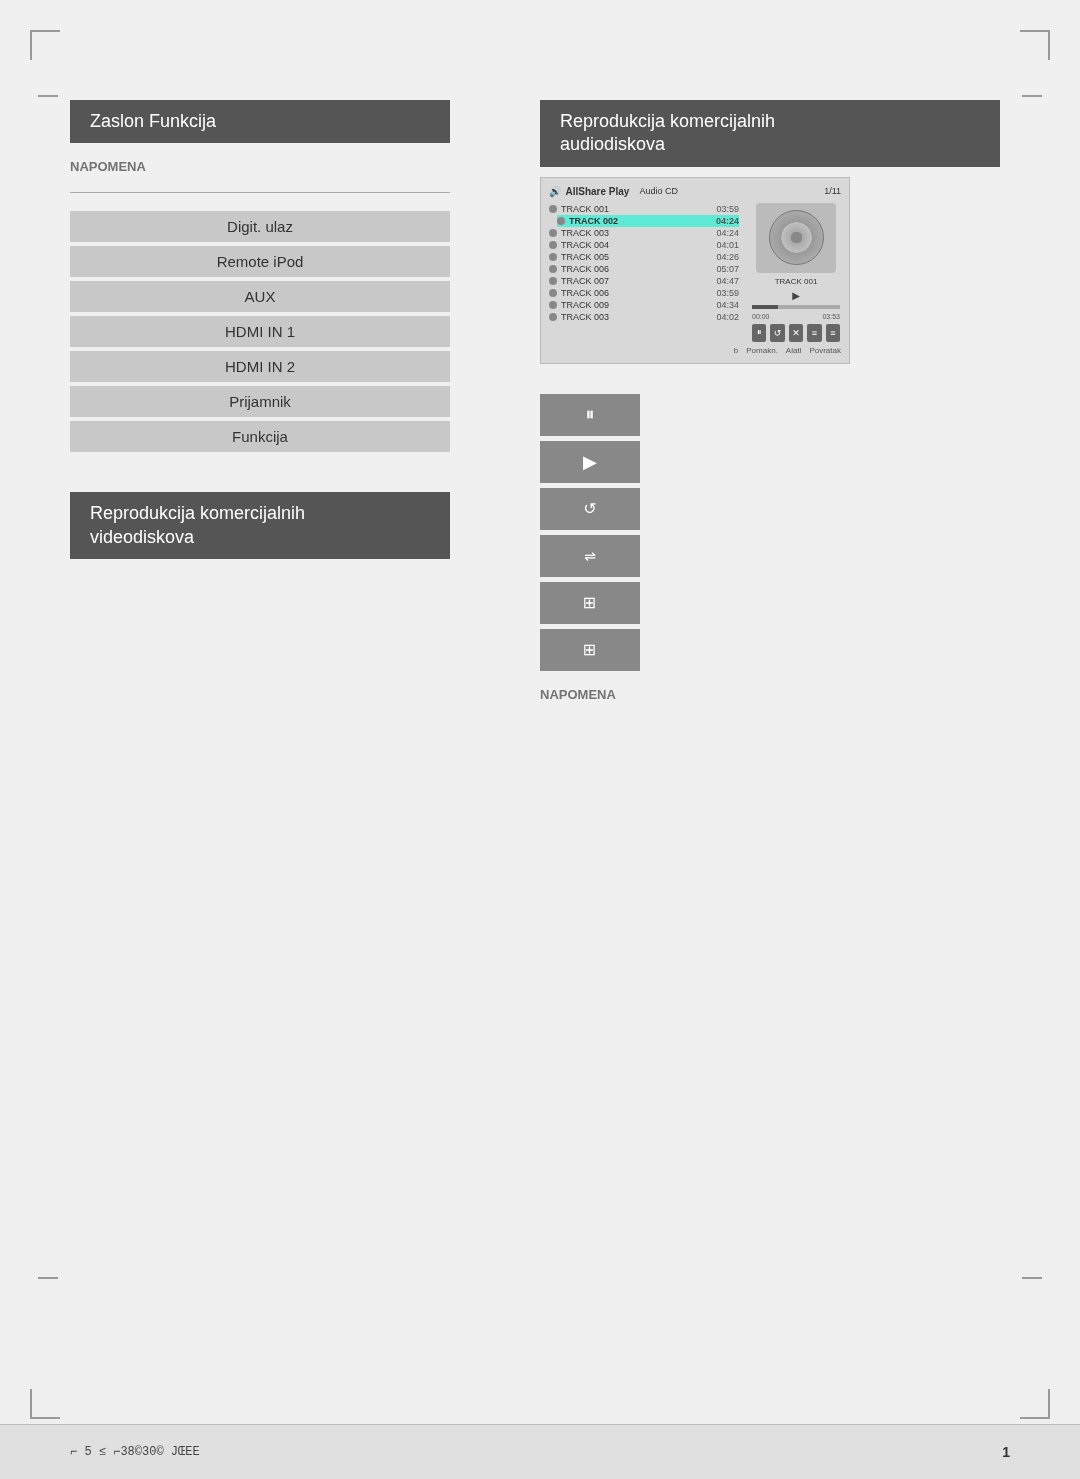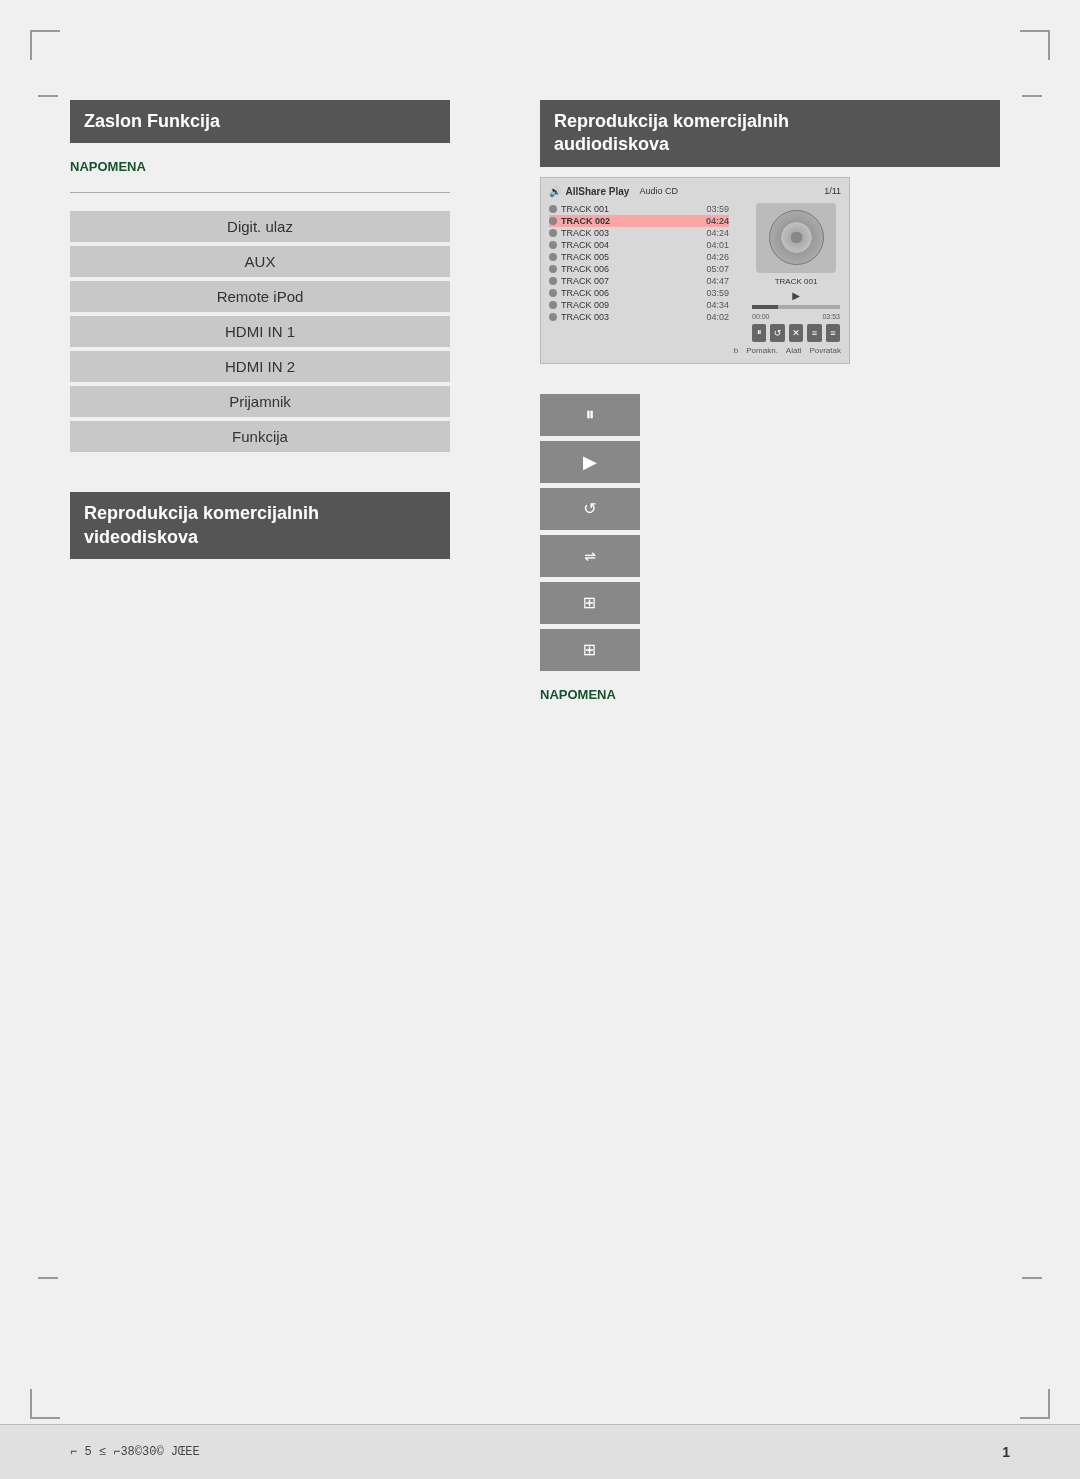--- a/index.html
+++ b/index.html
@@ -69,30 +69,30 @@
       position: absolute;
       left: 470px;
       top: 0;
       width: 460px;
     }
 
     
     .section-header {
       background: #555;
       color: #fff;
-      padding: 10px 14px;
+      padding: 10px 20px;
       font-size: 18px;
-      font-weight: bold;
+      font-weight: normal;
       line-height: 1.3;
     }
 
     .napomena-label {
       font-size: 13px;
       font-weight: bold;
-      color: #14532d;
+      color: #737373;
       margin-top: 16px;
       margin-bottom: 8px;
     }
 
     
     .divider {
       height: 1px;
       background: #aaa;
       margin: 18px 0;
     }
@@ -134,21 +134,21 @@
       align-items: center;
       gap: 4px;
     }
 
     .player-icon {
       font-size: 10px;
     }
 
     .player-body {
       display: flex;
-      gap: 22px;
+      gap: 12px;
     }
 
     .track-list {
       flex: 1;
     }
 
     .track-row {
       display: flex;
       align-items: center;
       font-size: 9px;
@@ -314,22 +314,22 @@
       <div class="section-header">
         <span>Zaslon Funkcija</span>
       </div>
 
       <div class="napomena-label">NAPOMENA</div>
 
       <div class="divider"></div>
 
       <div class="menu-list">
         <div class="menu-item">Digit. ulaz</div>
+        <div class="menu-item">Remote iPod</div>
         <div class="menu-item">AUX</div>
-        <div class="menu-item">Remote iPod</div>
         <div class="menu-item">HDMI IN 1</div>
         <div class="menu-item">HDMI IN 2</div>
         <div class="menu-item">Prijamnik</div>
         <div class="menu-item">Funkcija</div>
       </div>
 
       <div style="margin-top: 40px;">
         <div class="section-header">
           <div>Reprodukcija komercijalnih</div>
           <div>videodiskova</div>
@@ -355,21 +355,21 @@
         </div>
 
         <div class="player-body">
 
           <div class="track-list">
             <div class="track-row">
               <div class="dot"></div>
               <span class="track-name">TRACK 001</span>
               <span class="track-time">03:59</span>
             </div>
-            <div class="track-row active" style="background:#fca5a5;">
+            <div class="track-row active" style="background:#5eead4;margin-left:8px;">
               <div class="dot"></div>
               <span class="track-name">TRACK 002</span>
               <span class="track-time">04:24</span>
             </div>
             <div class="track-row">
               <div class="dot"></div>
               <span class="track-name">TRACK 003</span>
               <span class="track-time">04:24</span>
             </div>
             <div class="track-row">

